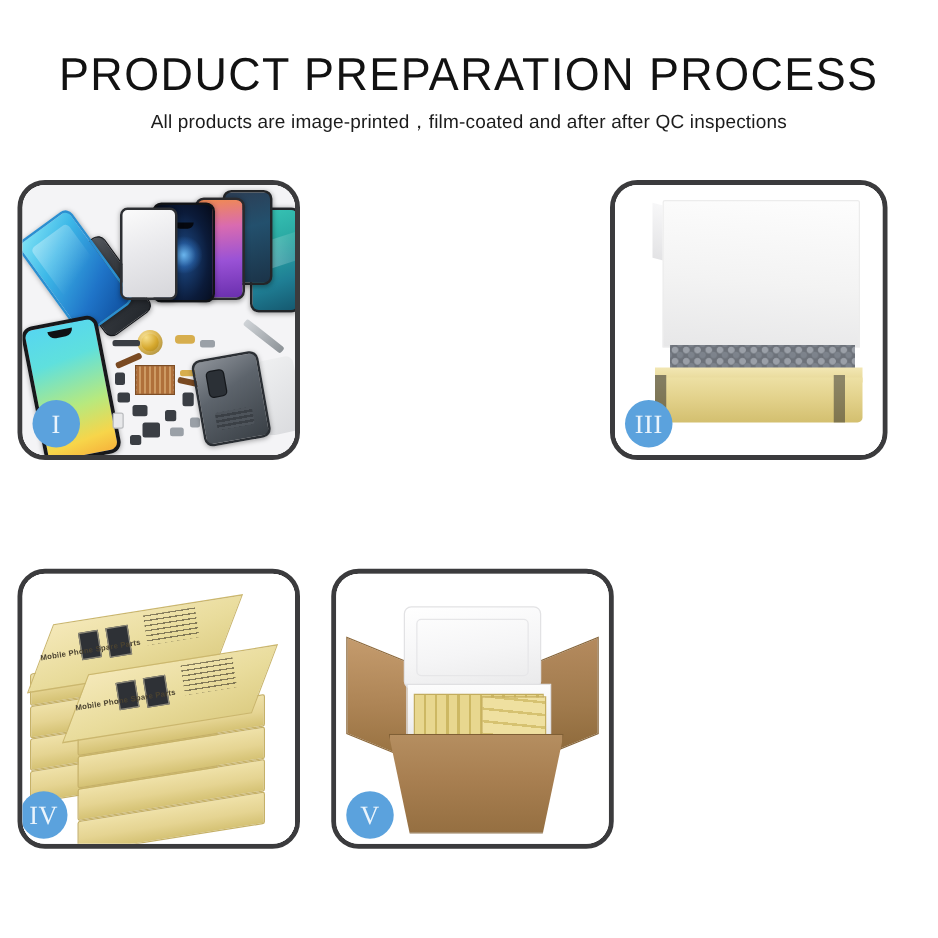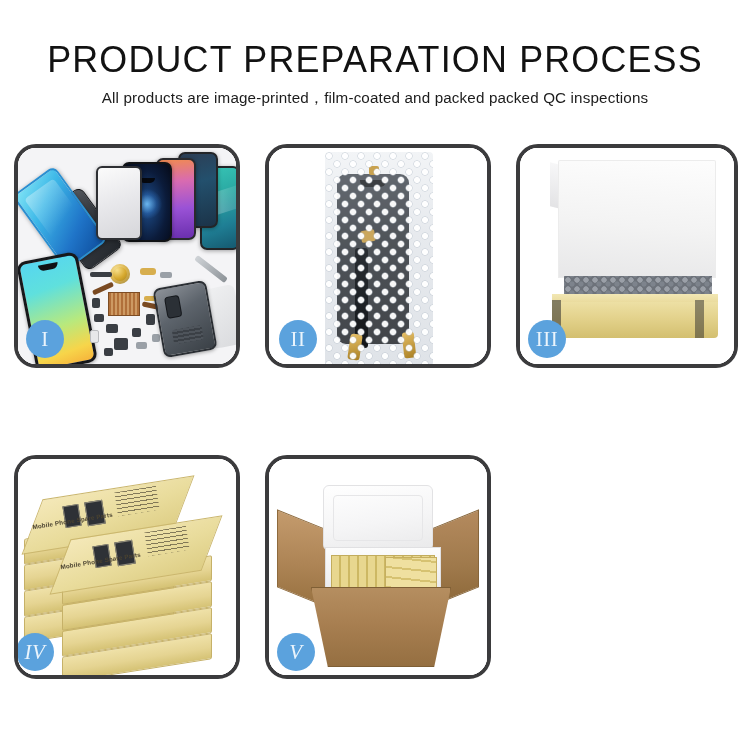--- a/index.html
+++ b/index.html
@@ -63,21 +63,21 @@
   .panel {
     position: absolute;
     background: #ffffff;
     border: 4px solid #3b3b3d;
     border-radius: 22px;
     overflow: hidden;
   }
 
   .panel.c0 { left: 2px;   width: 226px; }
   .panel.c1 { left: 253px; width: 226px; }
-  .panel.c2 { left: 504px; width: 222px; }
+  .panel.c2 { left: 476px; width: 222px; }
   .panel.r0 { top: 2px;   height: 224px; }
   .panel.r1 { top: 313px; height: 224px; }
 
   .panel-stage {
     position: absolute;
     inset: 0;
     background: #fefefe;
   }
 
   
@@ -92,21 +92,21 @@
     display: flex;
     align-items: center;
     justify-content: center;
     font-family: "Liberation Serif", serif;
     font-size: 21px;
     font-weight: 400;
     color: #eaf4fc;
     letter-spacing: 0.5px;
     z-index: 40;
   }
-  .panel.r1 .badge { left: -2px; bottom: 4px; font-style: italic; }
+  .panel.r1 .badge { left: -2px; bottom: 4px; }
   .panel.r1.c1 .badge { left: 8px; }
   .panel.r1.c2 .badge { left: 6px; }
   .panel.r0.c2 .badge { left: 8px; }
   .panel.r0.c1 .badge { left: 10px; }
   .panel.r0.c0 .badge { left: 8px; }
 
   
   .p1-bg { position:absolute; inset:0; background:#f4f4f6; }
 
   .phone {
@@ -457,21 +457,21 @@
     background: rgba(142,112,76,.85);
   }
 </style>
 </head>
 <body>
 
 <div class="page">
 
   <div class="header">
     <div class="page-title">PRODUCT PREPARATION PROCESS</div>
-    <div class="page-subtitle">All products are image-printed，film-coated and packed packed QC inspections</div>
+    <div class="page-subtitle">All products are image-printed，film-coated and after after QC inspections</div>
   </div>
 
   <div class="grid">
 
     <div class="panel r0 c0">
       <div class="panel-stage">
         <div class="p1-bg"></div>
 
         <div class="phone p1-blue-back"></div>
         <div class="phone p1-blue"></div>
@@ -503,35 +503,20 @@
         <div class="p1-ribbon" style="left:124px;top:156px;width:26px;height:5px;transform:rotate(12deg);"></div>
 
         <div class="p1-hand"></div>
         <div class="p1-tweezer"></div>
         <div class="phone p1-backplate"></div>
 
         <div class="badge">I</div>
       </div>
     </div>
 
-    <div class="panel r0 c1">
-      <div class="panel-stage">
-        <div class="p2-bg"></div>
-        <div class="p2-wrap">
-          <div class="p2-screen"></div>
-          <div class="p2-flex"></div>
-          <div class="p2-conn a"></div>
-          <div class="p2-conn b"></div>
-          <div class="p2-tape"></div>
-          <div class="p2-tape2"></div>
-          <div class="p2-bubbles"></div>
-        </div>
-        <div class="badge">II</div>
-      </div>
-    </div>
 
     <div class="panel r0 c2">
       <div class="panel-stage">
         <div class="p3-bg"></div>
         <div class="p3-lid-flap-l"></div>
         <div class="p3-lid-flap-r"></div>
         <div class="p3-lid"></div>
         <div class="p3-foam"></div>
         <div class="p3-base-top"></div>
         <div class="p3-base-front"></div>

